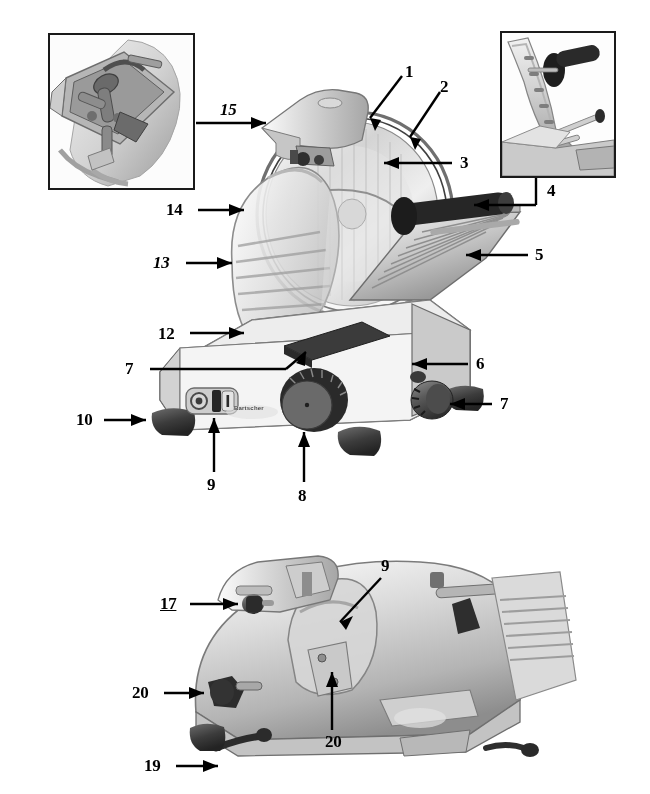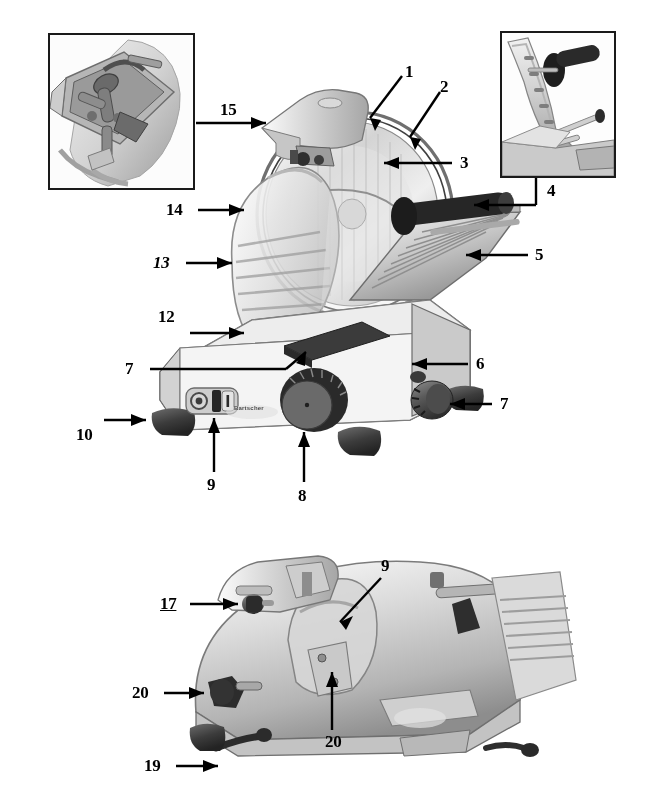--- a/index.html
+++ b/index.html
@@ -422,25 +422,25 @@
 
   <div class="callout-label" style="left:405px; top:63px;">1</div>
   <div class="callout-label" style="left:440px; top:78px;">2</div>
   <div class="callout-label" style="left:460px; top:154px;">3</div>
   <div class="callout-label" style="left:547px; top:182px;">4</div>
   <div class="callout-label" style="left:535px; top:246px;">5</div>
   <div class="callout-label" style="left:476px; top:355px;">6</div>
   <div class="callout-label" style="left:500px; top:395px;">7</div>
   <div class="callout-label" style="left:298px; top:487px;">8</div>
   <div class="callout-label" style="left:207px; top:476px;">9</div>
-  <div class="callout-label" style="left:76px;  top:411px;margin-top:15px;">10</div>
+  <div class="callout-label" style="left:76px;  top:411px;">10</div>
   <div class="callout-label" style="left:125px; top:360px;">7</div>
-  <div class="callout-label" style="left:158px; top:308px;">12</div>
+  <div class="callout-label" style="left:158px; top:325px;">12</div>
   <div class="callout-label" style="left:153px; top:254px;font-style:italic;">13</div>
   <div class="callout-label" style="left:166px; top:201px;">14</div>
-  <div class="callout-label" style="left:220px; top:101px;">15</div>
+  <div class="callout-label" style="left:220px; top:101px;font-style:italic;">15</div>
   <div class="callout-label" style="left:381px; top:557px;">9</div>
   <div class="callout-label" style="left:160px; top:595px;text-decoration:underline;">17</div>
   <div class="callout-label" style="left:132px; top:684px;">20</div>
   <div class="callout-label" style="left:144px; top:757px;text-align:center;">19</div>
   <div class="callout-label" style="left:325px; top:733px;">20</div>
 
 </div>
 
 </body></html>

